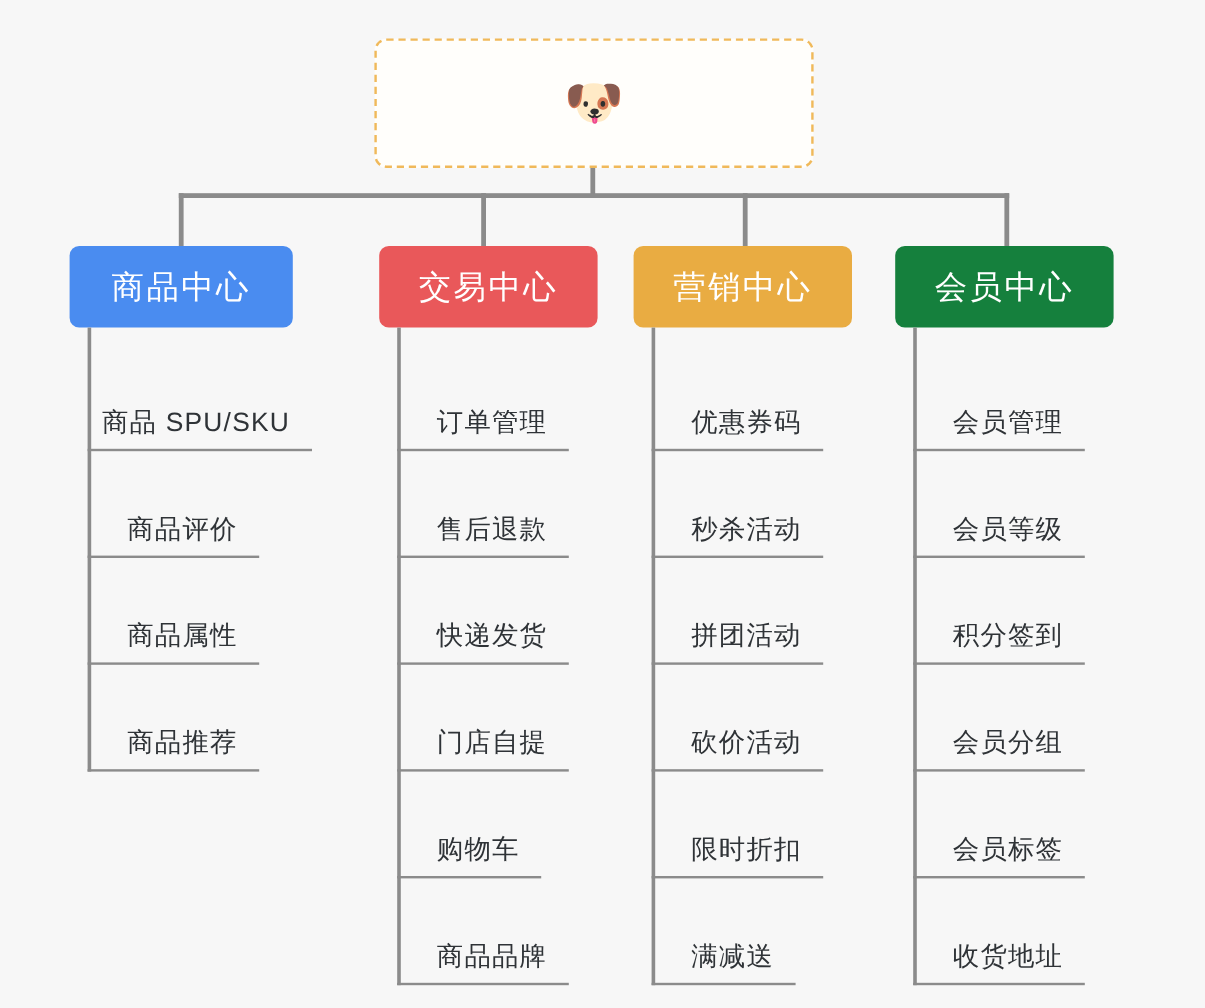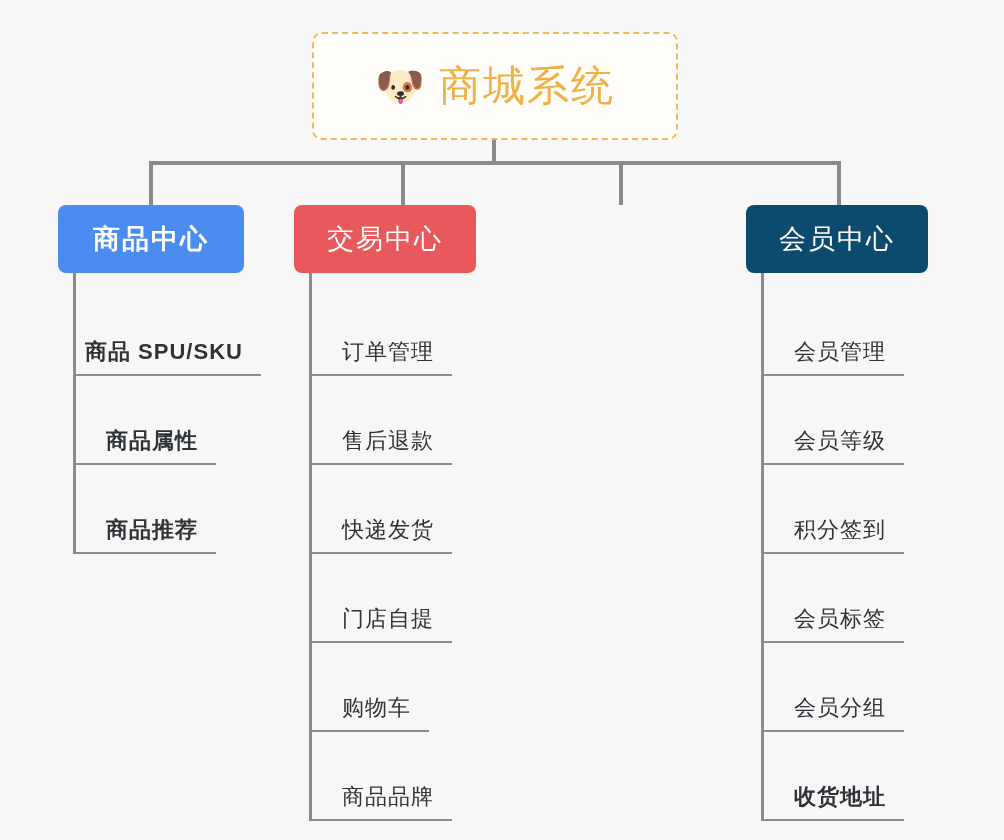--- a/index.html
+++ b/index.html
@@ -74,22 +74,22 @@
   .conn-drop.d1 { left: 149px; }
   .conn-drop.d2 { left: 401px; }
   .conn-drop.d3 { left: 619px; }
   .conn-drop.d4 { left: 837px; }
 
   
   .branch {
     position: absolute;
     top: 205px;
   }
-  .branch.b1 { left: 58px;  width: 186px; font-weight: bold; }
-  .branch.b2 { left: 294px; width: 182px; }
+  .branch.b1 { left: 58px;  width: 186px; }
+  .branch.b2 { left: 316px; width: 182px; }
   .branch.b3 { left: 528px; width: 182px; }
   .branch.b4 { left: 746px; width: 182px; }
 
   .branch-header {
     height: 68px;
     border-radius: 8px;
     display: flex;
     align-items: center;
     justify-content: center;
     color: #ffffff;
@@ -130,40 +130,42 @@
     letter-spacing: 1px;
   }
 </style>
 </head>
 <body style="background: rgb(247, 247, 247);">
 
 <div id="mindmap">
 
   <div class="root-card" style="border-color: rgb(240, 185, 90);">
     <span class="root-emoji">🐶</span>
-    <span class="root-title" style="color: rgb(240, 178, 70);">商城系统</span>
   </div>
 
   <div class="conn conn-stem" style="background: rgb(139, 139, 139);"></div>
   <div class="conn conn-bus" style="background: rgb(139, 139, 139);"></div>
   <div class="conn conn-drop d1" style="background: rgb(139, 139, 139);"></div>
   <div class="conn conn-drop d2" style="background: rgb(139, 139, 139);"></div>
   <div class="conn conn-drop d3" style="background: rgb(139, 139, 139);"></div>
   <div class="conn conn-drop d4" style="background: rgb(139, 139, 139);"></div>
 
   <div class="branch b1">
     <div class="branch-header" style="background: rgb(74, 140, 240);">
       <span>商品中心</span>
     </div>
     <div class="children">
       <div class="children-spine" style="background: rgb(139, 139, 139);"></div>
       <div class="child-item">
           <span class="child-label" style="border-bottom-color: rgb(139, 139, 139); padding-left: 12px;">商品 SPU/SKU</span>
         </div>
       <div class="child-item">
+          <span class="child-label" style="border-bottom-color: rgb(139, 139, 139);">商品评价</span>
+        </div>
+      <div class="child-item">
           <span class="child-label" style="border-bottom-color: rgb(139, 139, 139);">商品属性</span>
         </div>
       <div class="child-item">
           <span class="child-label" style="border-bottom-color: rgb(139, 139, 139);">商品推荐</span>
         </div>
     </div>
   </div>
 
   <div class="branch b2">
     <div class="branch-header" style="background: rgb(233, 88, 90);">
@@ -185,41 +187,67 @@
         </div>
       <div class="child-item">
           <span class="child-label" style="border-bottom-color: rgb(139, 139, 139);">购物车</span>
         </div>
       <div class="child-item">
           <span class="child-label" style="border-bottom-color: rgb(139, 139, 139);">商品品牌</span>
         </div>
     </div>
   </div>
 
+  <div class="branch b3">
+    <div class="branch-header" style="background: rgb(233, 172, 66);">
+      <span>营销中心</span>
+    </div>
+    <div class="children">
+      <div class="children-spine" style="background: rgb(139, 139, 139);"></div>
+      <div class="child-item">
+          <span class="child-label" style="border-bottom-color: rgb(139, 139, 139);">优惠券码</span>
+        </div>
+      <div class="child-item">
+          <span class="child-label" style="border-bottom-color: rgb(139, 139, 139);">秒杀活动</span>
+        </div>
+      <div class="child-item">
+          <span class="child-label" style="border-bottom-color: rgb(139, 139, 139);">拼团活动</span>
+        </div>
+      <div class="child-item">
+          <span class="child-label" style="border-bottom-color: rgb(139, 139, 139);">砍价活动</span>
+        </div>
+      <div class="child-item">
+          <span class="child-label" style="border-bottom-color: rgb(139, 139, 139);">限时折扣</span>
+        </div>
+      <div class="child-item">
+          <span class="child-label" style="border-bottom-color: rgb(139, 139, 139);">满减送</span>
+        </div>
+    </div>
+  </div>
 
   <div class="branch b4">
-    <div class="branch-header" style="background: #0c4a6e;">
+    <div class="branch-header" style="background: #15803d;">
       <span>会员中心</span>
     </div>
     <div class="children">
       <div class="children-spine" style="background: rgb(139, 139, 139);"></div>
       <div class="child-item">
           <span class="child-label" style="border-bottom-color: rgb(139, 139, 139);">会员管理</span>
         </div>
       <div class="child-item">
           <span class="child-label" style="border-bottom-color: rgb(139, 139, 139);">会员等级</span>
         </div>
       <div class="child-item">
           <span class="child-label" style="border-bottom-color: rgb(139, 139, 139);">积分签到</span>
         </div>
       <div class="child-item">
+          <span class="child-label" style="border-bottom-color: rgb(139, 139, 139);">会员分组</span>
+        </div>
+      <div class="child-item">
           <span class="child-label" style="border-bottom-color: rgb(139, 139, 139);">会员标签</span>
         </div>
       <div class="child-item">
-          <span class="child-label" style="border-bottom-color: rgb(139, 139, 139);">会员分组</span>
-        </div>
-      <div class="child-item">
-          <span class="child-label" style="border-bottom-color: rgb(139, 139, 139); font-weight: bold;">收货地址</span>
+          <span class="child-label" style="border-bottom-color: rgb(139, 139, 139);">收货地址</span>
         </div>
     </div>
   </div>
 
 </div>
 
 </body></html>

